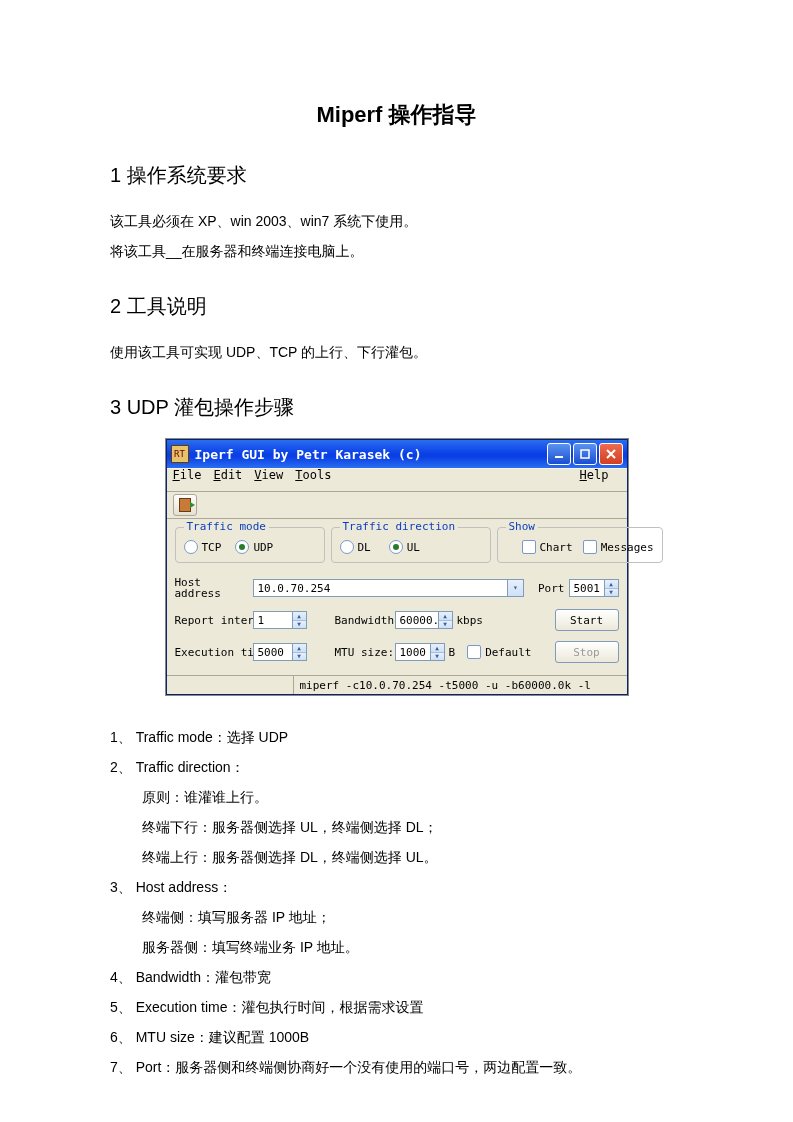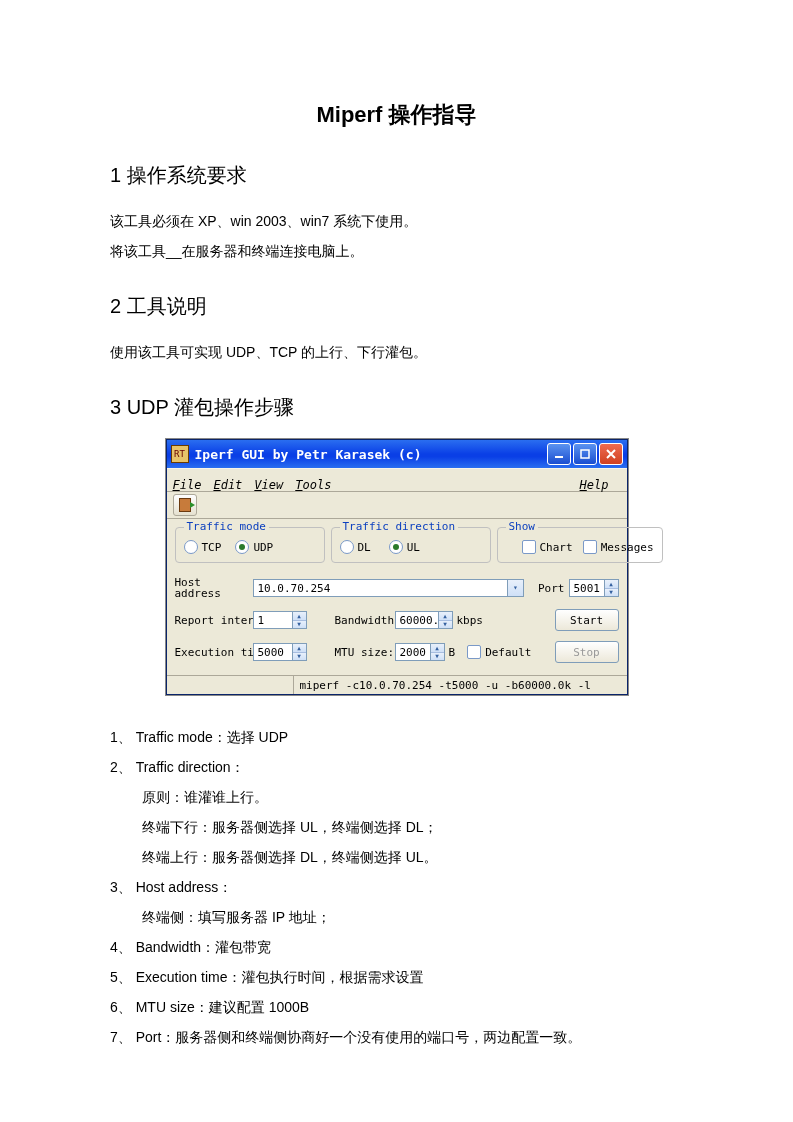--- a/index.html
+++ b/index.html
@@ -91,23 +91,22 @@
   }
   .tb-btn svg { width: 10px; height: 10px; }
 
   
   .menubar {
     background: #ece9d8;
     border-top: 1px solid #f8f5e8;
     border-bottom: 1px solid #aca899;
     height: 22px;
     display:flex;
-    align-items:flex-end;
+    align-items:flex-start;
     padding: 0 6px;
-    font-style: italic;
   }
   .menubar .menu {
     margin-right: 12px;
     font-family: "NSimSun","SimSun",monospace;
     font-size: 12px;
   }
   .menubar .menu u { text-decoration: underline; }
   .menubar .spacer { flex:1; }
 
   
@@ -367,21 +366,21 @@
 
       <div class="field-row" style="margin-bottom:4px;">
         <span class="lbl" style="width:78px;white-space:nowrap;overflow:hidden;">Execution tim</span>
         <div class="txt" style="width:40px;">5000</div>
         <div class="spin">
             <div>▲</div>
             <div>▼</div>
           </div>
 
         <span class="lbl" style="margin-left:28px;width:60px;">MTU size:</span>
-        <div class="txt" style="width:36px;">2000</div>
+        <div class="txt" style="width:36px;">1000</div>
         <div class="spin">
             <div>▲</div>
             <div>▼</div>
           </div>
         <span class="lbl" style="margin-left:4px;">B</span>
 
         <label class="check" style="margin-left:12px;">
           <span class="check-box"></span>
           <span>Default</span>
         </label>
@@ -397,17 +396,18 @@
     </div>
   </div>
 
   <p class="list-item">1、 Traffic mode：选择 UDP</p>
   <p class="list-item">2、 Traffic direction：</p>
   <p class="list-item indent">原则：谁灌谁上行。</p>
   <p class="list-item indent">终端下行：服务器侧选择 UL，终端侧选择 DL；</p>
   <p class="list-item indent">终端上行：服务器侧选择 DL，终端侧选择 UL。</p>
   <p class="list-item">3、 Host address：</p>
   <p class="list-item indent">终端侧：填写服务器 IP 地址；</p>
+  <p class="list-item indent">服务器侧：填写终端业务 IP 地址。</p>
   <p class="list-item">4、 Bandwidth：灌包带宽</p>
   <p class="list-item">5、 Execution time：灌包执行时间，根据需求设置</p>
   <p class="list-item">6、 MTU size：建议配置 1000B</p>
   <p class="list-item">7、 Port：服务器侧和终端侧协商好一个没有使用的端口号，两边配置一致。</p>
 </div>
 
 </body></html>

